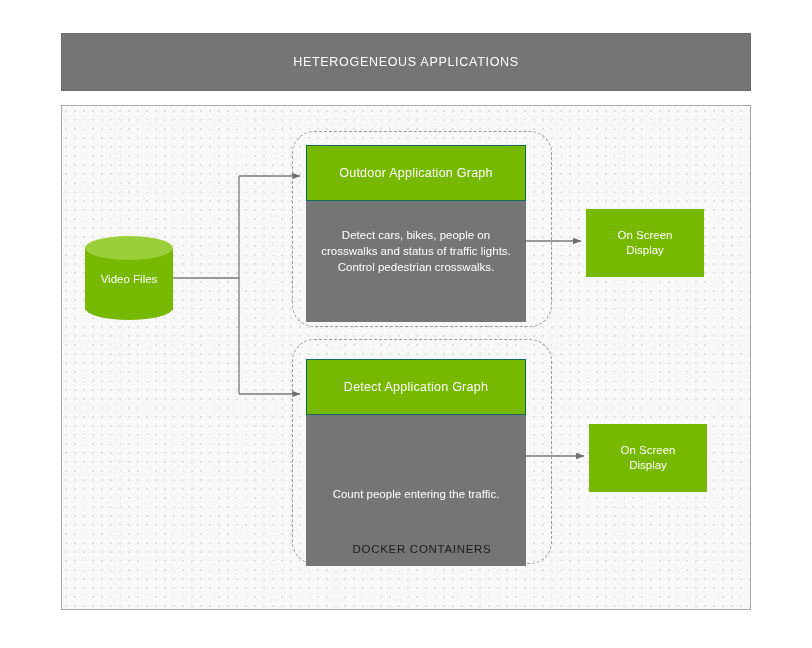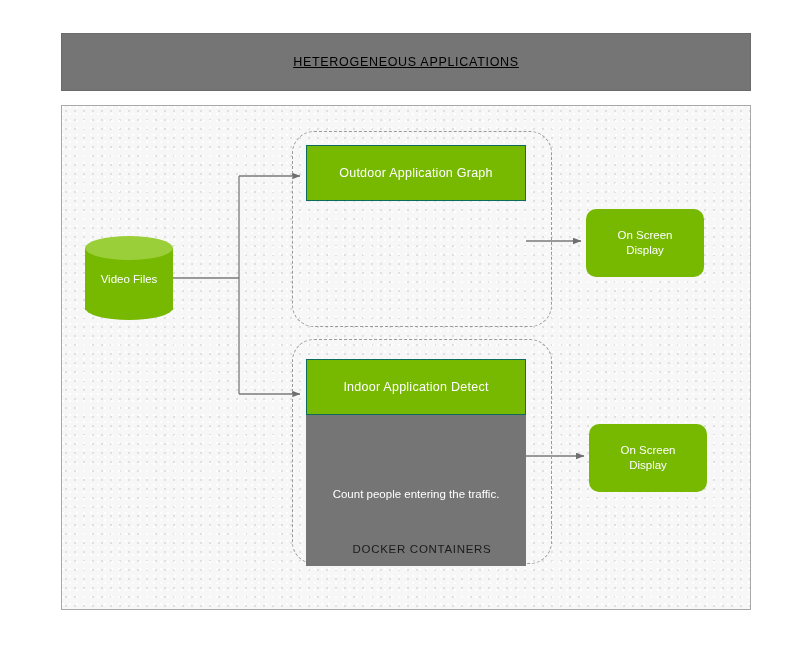--- a/index.html
+++ b/index.html
@@ -29,27 +29,26 @@
     width: 690px;
     height: 58px;
     background: #757575;
     border: 1px solid #6b6b6b;
     box-sizing: border-box;
     display: flex;
     align-items: center;
     justify-content: center;
   }
   #header-title {
-    color: #000000;
+    color: #ffffff;
     font-size: 12.5px;
     letter-spacing: 0.7px;
     font-weight: 400;
     text-align: center;
     white-space: nowrap;
-    text-decoration: underline;
   }
 
   
   #diagram-panel {
     position: absolute;
     left: 61px;
     top: 105px;
     width: 690px;
     height: 505px;
     box-sizing: border-box;
@@ -187,21 +186,21 @@
     font-size: 11.5px;
     text-align: center;
   }
 
   
   .osd-box {
     position: absolute;
     width: 118px;
     height: 68px;
     background: #76b900;
-    border-radius: 10px;
+    border-radius: 0;
     display: flex;
     align-items: center;
     justify-content: center;
     color: #ffffff;
     font-size: 11.5px;
     line-height: 15px;
     text-align: center;
     box-sizing: border-box;
   }
   #osd-box-outdoor {
@@ -271,24 +270,27 @@
 
     <div id="video-files-node">
       <div id="video-files-cyl-bottom"></div>
       <div id="video-files-cyl-body"></div>
       <div id="video-files-cyl-top"></div>
       <div id="video-files-label">Video Files</div>
     </div>
 
     <div class="app-module" id="app-module-outdoor">
       <div class="module-title">Outdoor Application Graph</div>
+      <div class="module-body" id="module-body-outdoor">
+        <div class="module-body-text" id="module-text-outdoor">Detect cars, bikes, people on crosswalks and status of traffic lights. Control pedestrian crosswalks.</div>
+      </div>
     </div>
 
     <div class="app-module" id="app-module-indoor">
-      <div class="module-title">Indoor Application Detect</div>
+      <div class="module-title">Detect Application Graph</div>
       <div class="module-body" id="module-body-indoor">
         <div class="module-body-text" id="module-text-indoor">Count people entering the traffic.</div>
       </div>
     </div>
 
     <div class="osd-box" id="osd-box-outdoor">
       <div>
         <span>On Screen</span><br>
         <span>Display</span>
       </div>

